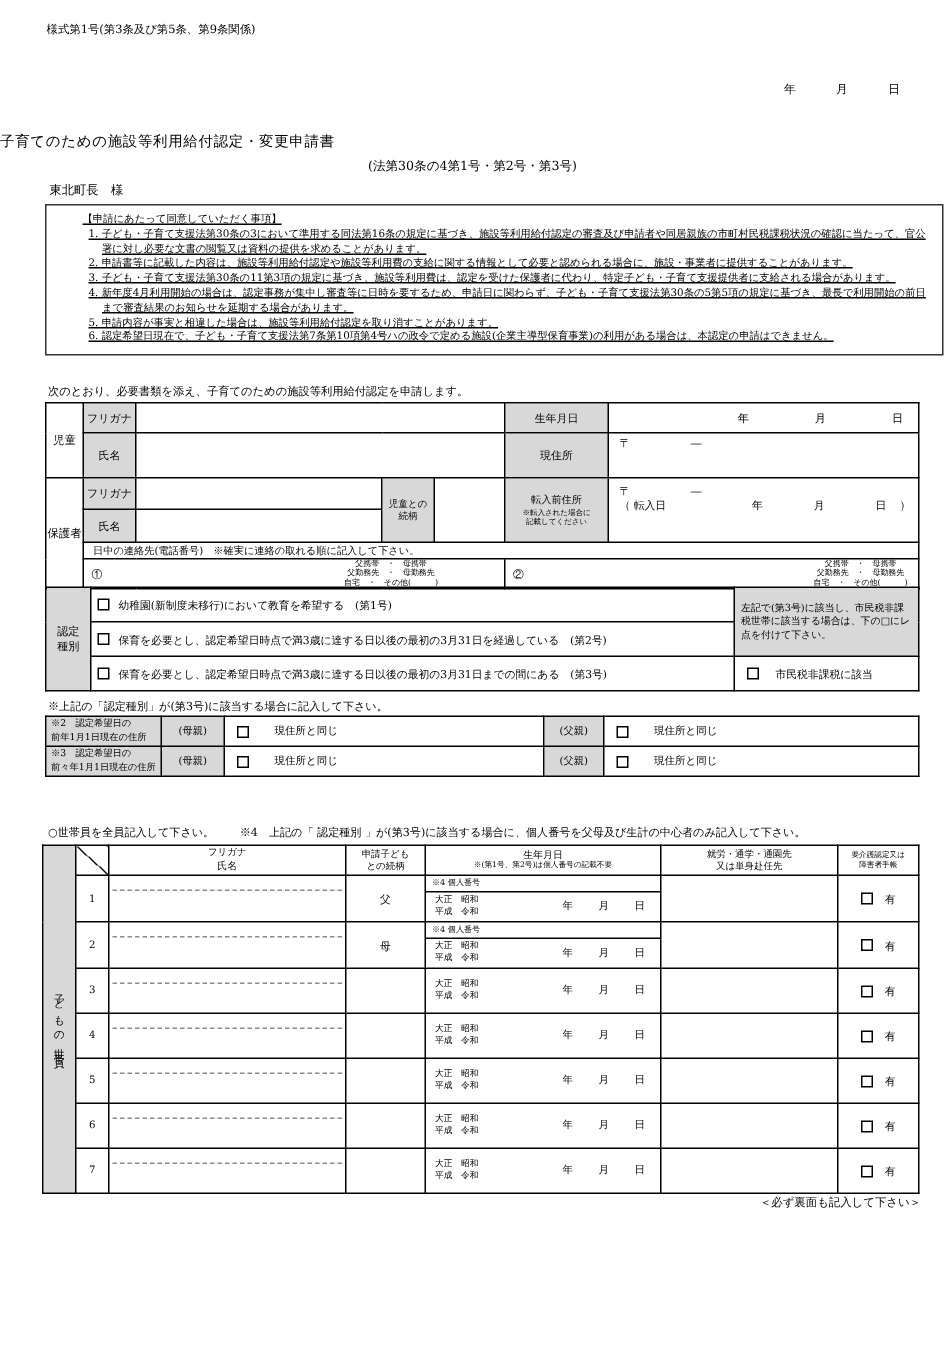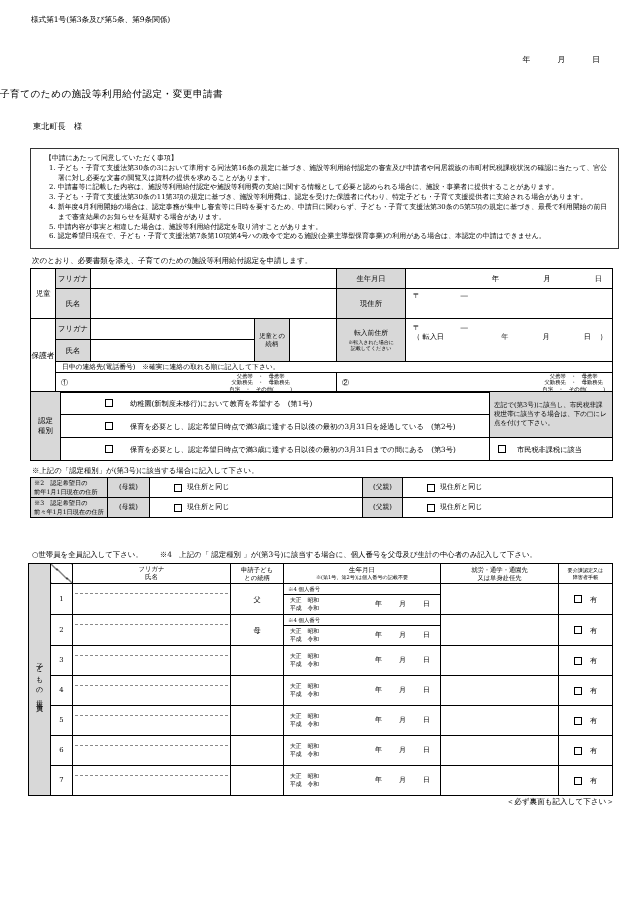--- a/index.html
+++ b/index.html
@@ -13,22 +13,22 @@
   .gray{background:#d8d8d8;text-align:center;}
   .bb-dash{border-bottom:1px dashed #8a8a8a !important;}
   .cb{display:inline-block;width:6px;height:6px;border:0.9px solid #000;background:#fff;flex:0 0 auto;}
   
   .form-number{top:15px;left:31px;font-size:7.6px;}
   .date-line{top:54px;right:30px;display:flex;gap:27px;font-size:7.8px;}
   .title{top:88px;left:0;width:100%;text-align:left;font-size:9.6px;letter-spacing:0.5px;}
   .subtitle{top:105px;left:0;width:100%;text-align:center;font-size:8.4px;}
   .addressee{top:121px;left:33px;font-size:8.2px;}
   
-  .notice-box{top:148px;left:30px;width:566px;border:1.4px solid #333;padding:5px 7px 6px 14px;
-              font-size:6.9px;line-height:1.42;}
+  .notice-box{top:136px;left:30px;width:566px;border:1.4px solid #333;padding:5px 7px 6px 24px;
+              font-size:6.9px;line-height:1.42;text-decoration:underline;}
   .notice-item{padding-left:13px;text-indent:-9px;}
   .intro{top:256px;left:32px;font-size:7.5px;}
   
   .applicant-tbl{top:268px;left:30px;width:582px;}
   .lbl-outer{background:#fff;text-align:center;font-size:7.6px;}
   td.input{background:#fff;}
   .val{background:#fff;}
   .birthval{display:flex;justify-content:flex-end;align-items:center;gap:44px;padding-right:10px;font-size:7.4px;}
   .postal-line{display:flex;gap:40px;padding:2px 0 0 7px;font-size:7.4px;}
   .addr-cell{vertical-align:top;}
@@ -43,29 +43,29 @@
   .contact-hdr{font-size:6.8px;text-align:left;padding-left:6px;}
   .contact-inner{display:flex;align-items:center;height:100%;}
   .cnum{font-size:7.2px;margin-left:5px;}
   .copts{font-size:5.3px;line-height:1.2;text-align:center;}
   .copts1{margin-left:auto;margin-right:44px;}
   .copts2{margin-left:auto;margin-right:7px;}
   
   .nintei-tbl{top:391px;left:30px;width:582px;}
   .nintei-lbl{font-size:7.4px;line-height:1.35;}
   .opt{text-align:left;}
-  .opt-inner{display:flex;align-items:flex-start;padding-left:4px;gap:17px;font-size:7.2px;margin-left:40px;}
+  .opt-inner{display:flex;align-items:flex-start;padding-left:4px;gap:6px;font-size:7.2px;}
   .nintei-note{font-size:6.6px;line-height:1.38;padding:2px 4px;text-align:left;}
   .tax-inner{display:flex;align-items:center;padding-left:8px;gap:11px;font-size:7.2px;}
   
   .sec3-note{top:466px;left:32px;font-size:7.4px;}
   .addr-tbl{top:477px;left:30px;width:582px;}
   .addr-lbl{font-size:6.2px;line-height:1.3;text-align:left;padding-left:3px;}
   .parent-lbl{font-size:6.8px;}
-  .same-inner{display:flex;align-items:center;padding-left:24px;gap:5px;font-size:7px;}
+  .same-inner{display:flex;align-items:center;padding-left:8px;gap:17px;font-size:7px;}
   .sec23-note{top:521px;left:32px;font-size:7.2px;line-height:1.0;}
   .sec23-l2{margin-left:27px;margin-top:6px;}
   
   .household-intro{top:550px;left:32px;display:flex;gap:17px;font-size:7.4px;align-items:flex-end;}
   .household-tbl{top:563px;left:28px;width:584px;}
   .side-cell{background:#d8d8d8;}
   .side-text{writing-mode:vertical-rl;margin:0 auto;font-size:7.2px;letter-spacing:3px;}
   .slash-cell{background-image:linear-gradient(to top right,transparent 48.5%,#000 48.5%,#000 51.5%,transparent 51.5%);}
   .hd{text-align:center;background:#fff;}
   .hd-main{font-size:6.6px;}
@@ -95,20 +95,21 @@
 
   <div class="abs form-number">様式第1号(第3条及び第5条、第9条関係)</div>
 
   <div class="abs date-line">
     <span>年</span>
     <span>月</span>
     <span>日</span>
   </div>
 
   <div class="abs title">子育てのための施設等利用給付認定・変更申請書</div>
+  <div class="abs subtitle">(法第30条の4第1号・第2号・第3号)</div>
   <div class="abs addressee">東北町長　様</div>
 
   <div class="abs notice-box">
     <div>【申請にあたって同意していただく事項】</div>
     <div class="notice-item">1. 子ども・子育て支援法第30条の3において準用する同法第16条の規定に基づき、施設等利用給付認定の審査及び申請者や同居親族の市町村民税課税状況の確認に当たって、官公署に対し必要な文書の閲覧又は資料の提供を求めることがあります。</div>
     <div class="notice-item">2. 申請書等に記載した内容は、施設等利用給付認定や施設等利用費の支給に関する情報として必要と認められる場合に、施設・事業者に提供することがあります。</div>
     <div class="notice-item">3. 子ども・子育て支援法第30条の11第3項の規定に基づき、施設等利用費は、認定を受けた保護者に代わり、特定子ども・子育て支援提供者に支給される場合があります。</div>
     <div class="notice-item">4. 新年度4月利用開始の場合は、認定事務が集中し審査等に日時を要するため、申請日に関わらず、子ども・子育て支援法第30条の5第5項の規定に基づき、最長で利用開始の前日まで審査結果のお知らせを延期する場合があります。</div>
     <div class="notice-item">5. 申請内容が事実と相違した場合は、施設等利用給付認定を取り消すことがあります。</div>
     <div class="notice-item">6. 認定希望日現在で、子ども・子育て支援法第7条第10項第4号ハの政令で定める施設(企業主導型保育事業)の利用がある場合は、本認定の申請はできません。</div>

